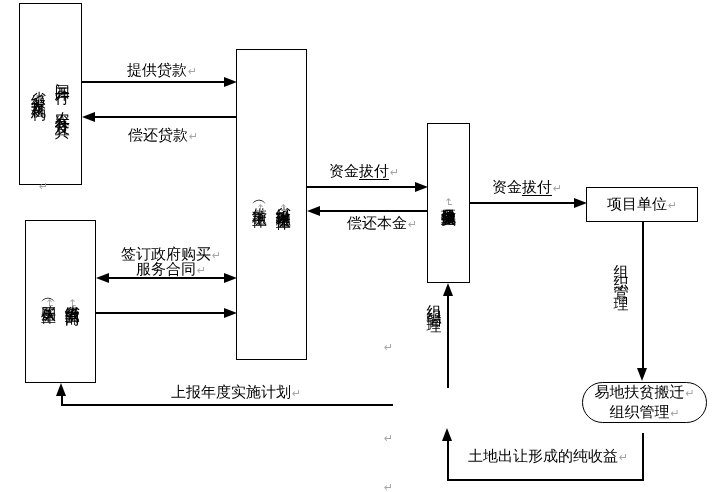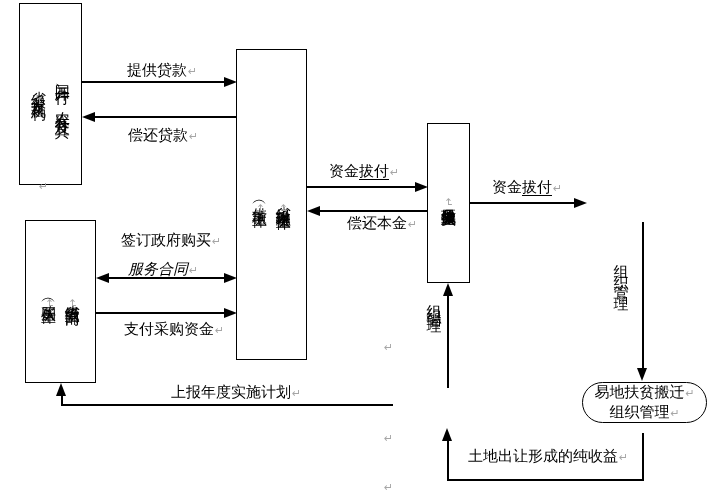--- a/index.html
+++ b/index.html
@@ -59,20 +59,25 @@
       <div class="vcol ls1"><span>（购买主体）</span><span class="ret">↵</span></div>
     </div>
   </div>
 
   <div class="box" style="left:427px;top:123px;width:43px;height:160px;">
     <div class="vwrap">
       <div class="vcol ls0"><span>县级项目实施主体</span><span class="ret">↵</span></div>
     </div>
   </div>
 
+  <div class="box" style="left:586px;top:187px;width:112px;height:35px;">
+    <div class="hwrap">
+      <div><span>项目单位</span><span class="ret">↵</span></div>
+    </div>
+  </div>
 
 
   <div class="box stadium" style="left:582px;top:382px;width:125px;height:41px;">
     <div class="hwrap" style="line-height:18px;">
       <div><span>易地扶贫搬迁</span><span class="ret">↵</span></div>
       <div><span>组织管理</span><span class="ret">↵</span></div>
     </div>
   </div>
 
   <div>
@@ -131,24 +136,23 @@
     <div class="seg" style="left:642px;top:433px;width:2px;height:48px;"></div>
     <div class="seg" style="left:447px;top:479px;width:197px;height:2px;"></div>
     <div class="seg" style="left:447px;top:440px;width:2px;height:41px;"></div>
     <div class="tri tri-u" style="left:442px;top:428px;"></div>
   </div>
 
   <div class="hlabel" style="left:127px;top:62px;"><span>提供贷款</span><span class="ret">↵</span></div>
 
   <div class="hlabel" style="left:128px;top:127px;"><span>偿还贷款</span><span class="ret">↵</span></div>
 
-  <div class="hlabel" style="left:121px;top:232px;"><span>签订政府购买</span><span class="ret">↵</span></div>
-  <div class="hlabel" style="left:128px;top:261px;font-style:italic;"><span>服务合同</span><span class="ret">↵</span></div>
+  <div class="hlabel" style="left:121px;top:246px;"><span>签订政府购买</span><span class="ret">↵</span></div>
+  <div class="hlabel" style="left:136px;top:261px;"><span>服务合同</span><span class="ret">↵</span></div>
 
-  <div class="hlabel" style="left:124px;top:321px;"><span>支付采购资金</span><span class="ret">↵</span></div>
 
   <div class="hlabel" style="left:329px;top:163px;"><span>资金</span><span class="flagged">拔付</span><span class="ret">↵</span></div>
 
   <div class="hlabel" style="left:337px;top:215px;margin-left:10px;"><span>偿还本金</span><span class="ret">↵</span></div>
 
   <div class="hlabel" style="left:492px;top:179px;"><span>资金</span><span class="flagged">拔付</span><span class="ret">↵</span></div>
 
   <div class="vlabel sp5" style="left:424px;top:292px;"><span>组织管理</span><span class="ret">↵</span></div>
 
   <div class="vlabel sp11" style="left:611px;top:252px;"><span>组织管理</span><span class="ret">↵</span></div>

